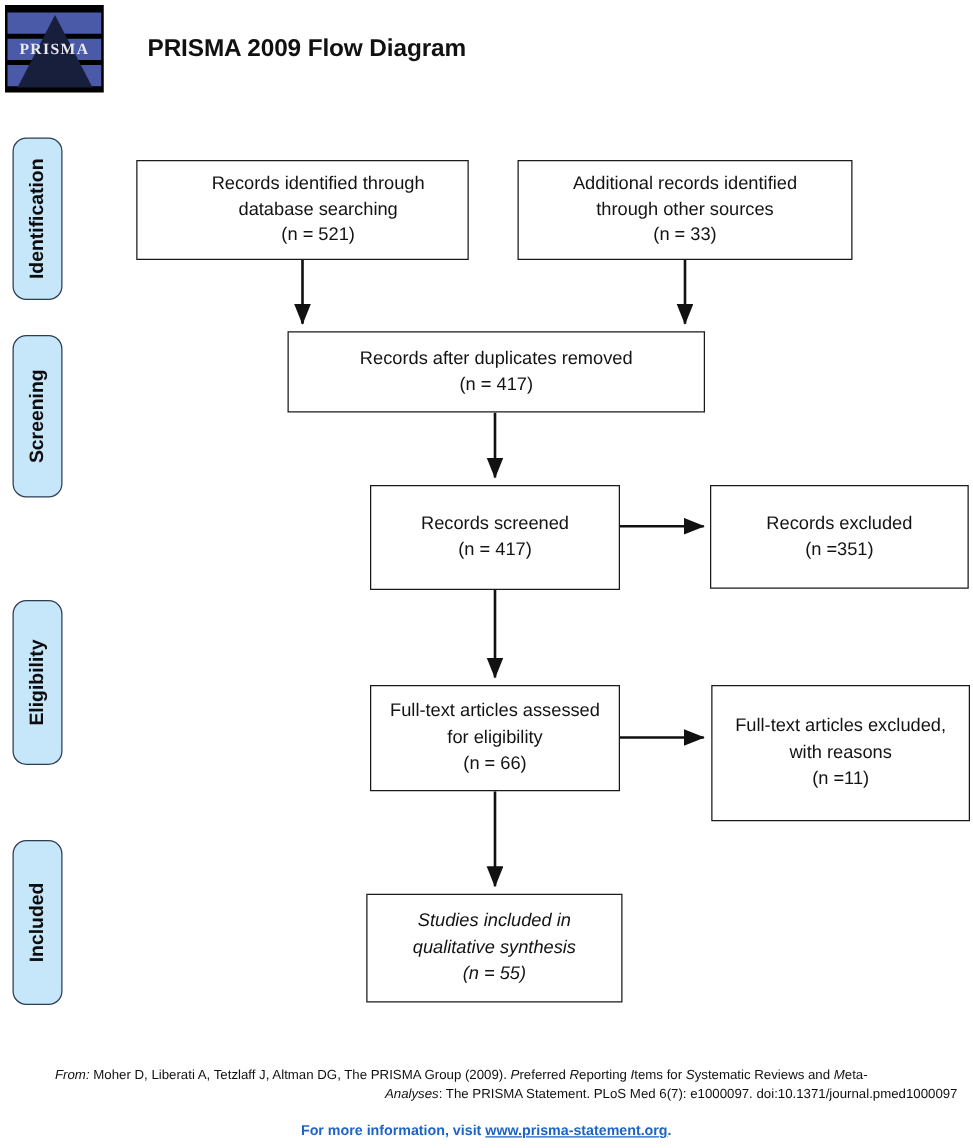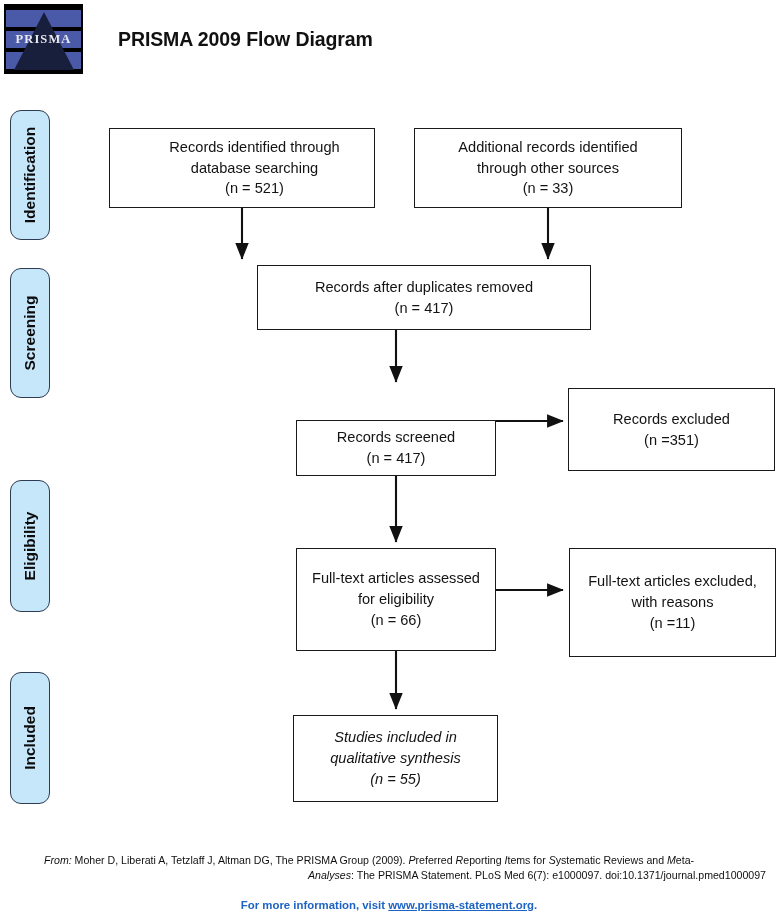--- a/index.html
+++ b/index.html
@@ -208,36 +208,36 @@
     <span class="ln">database searching</span>
     <span class="ln">(n = 521)</span>
   </div>
 
   <div class="fbox" style="left:414px;top:128px;width:268px;height:80px;">
     <span class="ln">Additional records identified</span>
     <span class="ln">through other sources</span>
     <span class="ln">(n = 33)</span>
   </div>
 
-  <div class="fbox" style="left:230px;top:265px;width:334px;height:65px;margin-left:27px;">
+  <div class="fbox" style="left:230px;top:265px;width:334px;height:65px;">
     <span class="ln">Records after duplicates removed</span>
     <span class="ln">(n = 417)</span>
   </div>
 
-  <div class="fbox" style="left:296px;top:388px;width:200px;height:56px;margin-top:32px;">
+  <div class="fbox" style="left:296px;top:388px;width:200px;height:84px;">
     <span class="ln">Records screened</span>
     <span class="ln">(n = 417)</span>
   </div>
 
   <div class="fbox" style="left:568px;top:388px;width:207px;height:83px;">
     <span class="ln">Records excluded</span>
     <span class="ln">(n =351)</span>
   </div>
 
-  <div class="fbox" style="left:296px;top:548px;width:200px;height:103px;">
+  <div class="fbox" style="left:296px;top:548px;width:200px;height:85px;">
     <span class="ln">Full-text articles assessed</span>
     <span class="ln">for eligibility</span>
     <span class="ln">(n = 66)</span>
   </div>
 
   <div class="fbox" style="left:569px;top:548px;width:207px;height:109px;">
     <span class="ln">Full-text articles excluded,</span>
     <span class="ln">with reasons</span>
     <span class="ln">(n =11)</span>
   </div>

